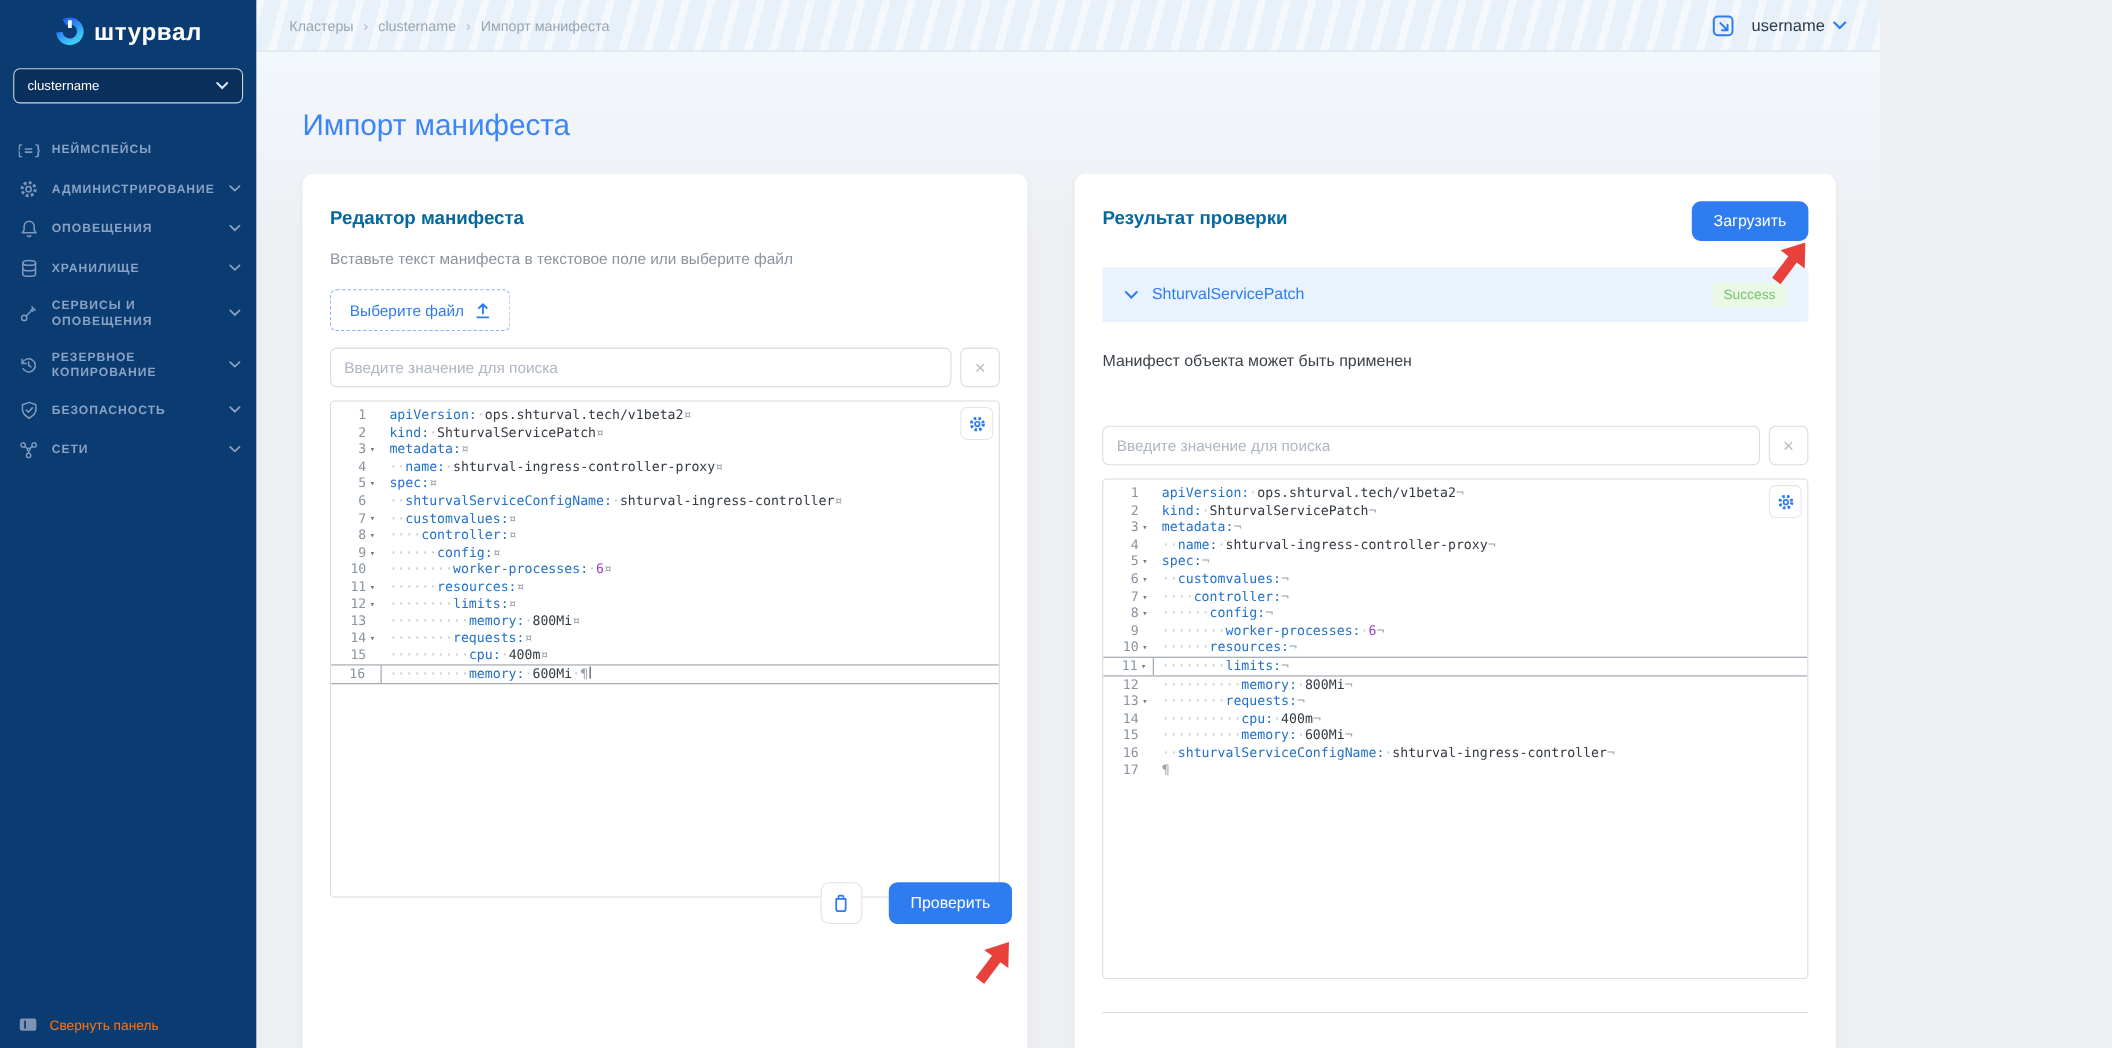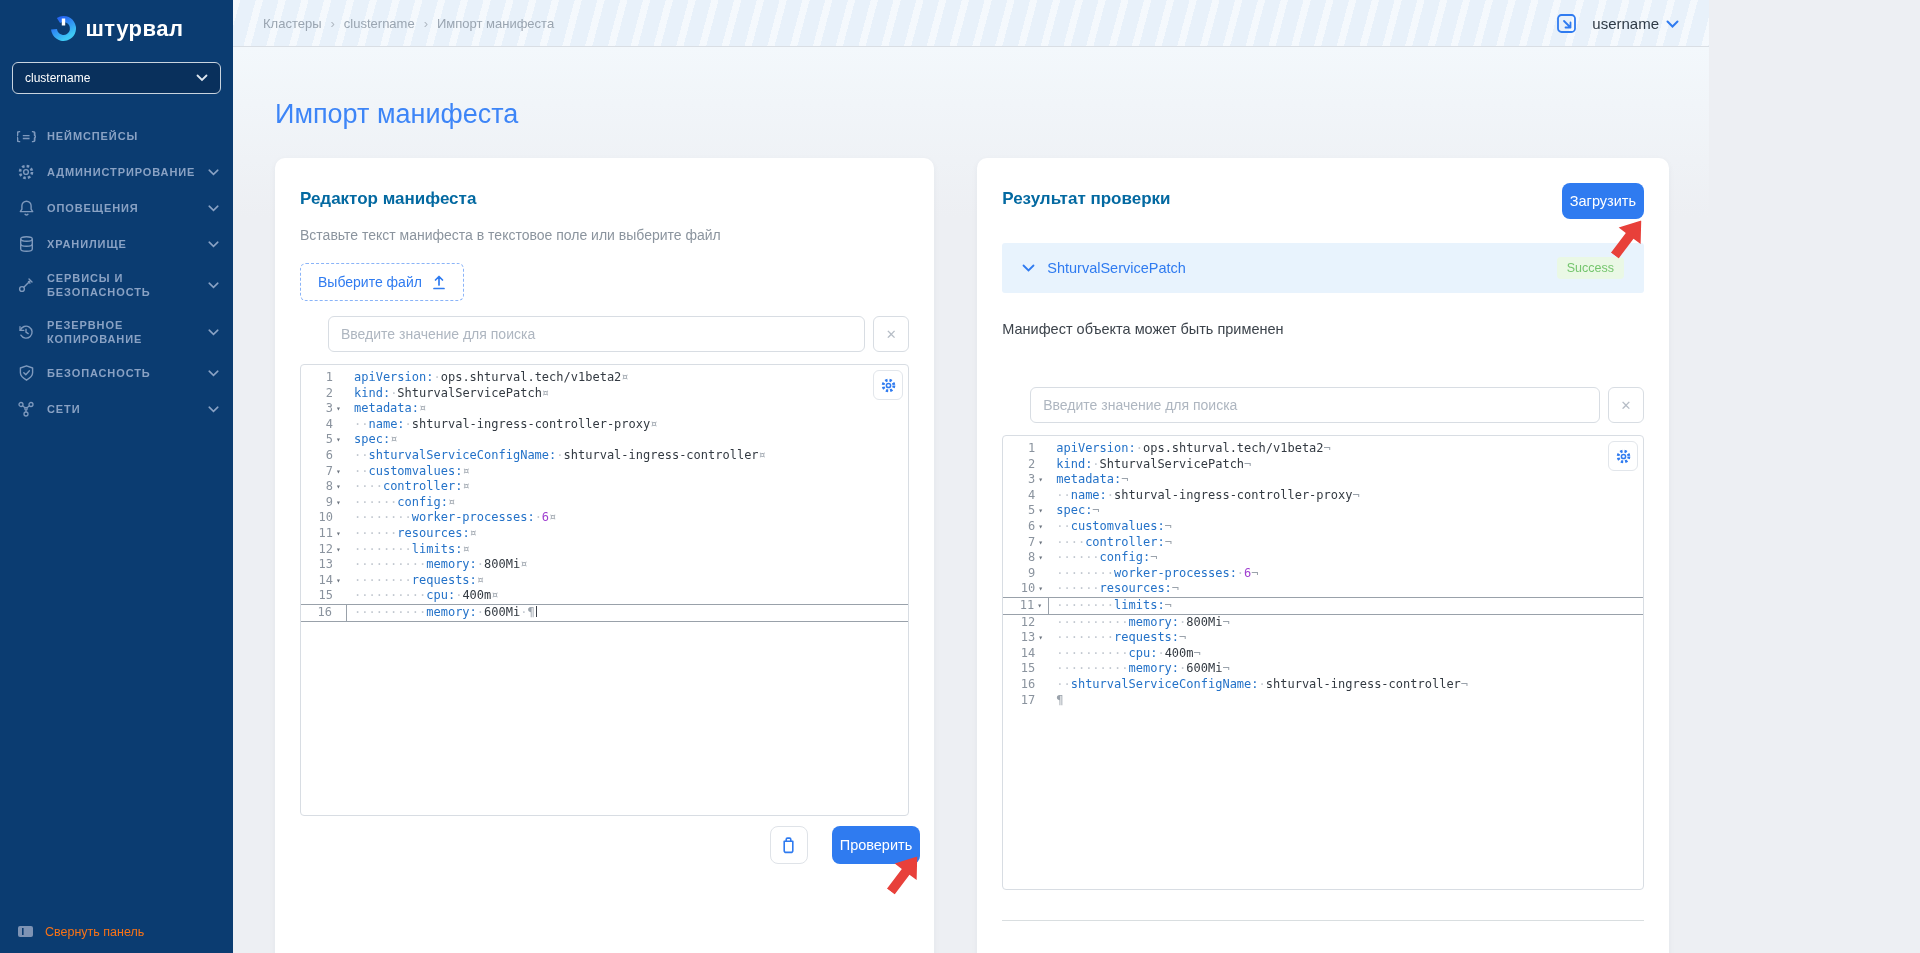--- a/index.html
+++ b/index.html
@@ -43,21 +43,21 @@
   .cards { display:flex; gap:43px; align-items:flex-start; }
   .card { background:#fff; border-radius:10px; box-shadow:0 2px 6px rgba(30,50,80,.05); padding:25px; position:relative; }
   .editor-card { width:762px; height:840px; }
   .result-card { width:800px; height:840px; }
   .card h2 { font-size:17px; font-weight:700; color:#0369a1; margin-top:6px; }
 
   .subtitle { font-size:14px; color:#8b949e; margin-top:18px; }
   .file-btn { margin-top:20px; display:inline-flex; align-items:center; gap:10px;
     border:1.5px dashed #8ab4f8; color:var(--accent,#2f7bf0); background:#fff; border-radius:6px;
     padding:10px 17px; font-size:14px; cursor:pointer; font-family:inherit; }
-  .search-row { margin-top:15px; display:flex; gap:8px;margin-left:28px; }
+  .search-row { margin-top:15px; display:flex; gap:8px; }
   .search-input { flex:1; height:36px; border:1px solid #d8dde3; border-radius:6px; padding:0 12px;
     font-size:14px; color:#333; font-family:inherit; outline:none; }
   .search-input::placeholder { color:#aeb6c0; }
   .clear-btn { width:36px; height:36px; flex:none; border:1px solid #d8dde3; border-radius:6px;
     background:#fff; color:#b6bdc6; font-size:13px; cursor:pointer; }
 
   
   .editor { margin-top:12px; border:1px solid #d8dde3; border-radius:4px; position:relative; background:#fff;
     font-family:"DejaVu Sans Mono", monospace; font-size:12px; padding-top:5px; overflow:hidden; }
   .editor-left { height:452px; }
@@ -73,25 +73,25 @@
   .t-v { color:#333a42; }
   .t-n { color:var(--code-number,#a03fd0); }
   .t-w { color:#c2c8d0; }
   .t-e, .t-p { color:#9aa2ab; }
   .caret { display:inline-block; width:1px; height:11px; background:#3a4048; vertical-align:-1px; margin-left:1px; }
   .gear-btn { position:absolute; top:5px; right:5px; width:30px; height:30px; border:1px solid #e2e6eb;
     border-radius:6px; background:#fff; color:var(--accent,#2f7bf0); display:flex; align-items:center;
     justify-content:center; cursor:pointer; z-index:2; }
 
   
-  .actions { position:absolute; right:14px; top:668px; display:flex; gap:24px; }
+  .actions { position:absolute; right:14px; top:644px; display:flex; gap:24px; }
   .icon-btn { width:38px; height:38px; border:1px solid #dfe3e8; border-radius:8px; background:#fff;
     color:var(--accent,#2f7bf0); display:flex; align-items:center; justify-content:center; cursor:pointer; }
   .primary-btn { background:var(--accent,#2f7bf0); color:#fff; border:none; border-radius:8px;
-    padding:0 8px; height:38px; font-size:14.5px; cursor:pointer; font-family:inherit; }
+    padding:0 20px; height:38px; font-size:14.5px; cursor:pointer; font-family:inherit; }
   .card-head { display:flex; align-items:flex-start; }
   .card-head .primary-btn { margin-left:auto; height:36px; }
 
   .accordion { margin-top:24px; background:#e8f3fd; border-radius:3px; height:50px; display:flex;
     align-items:center; padding:0 20px; cursor:pointer; }
   .accordion .acc-label { color:var(--accent,#2f7bf0); font-size:14.5px; margin-left:12px; }
   .status-badge { margin-left:auto; background:var(--success-bg,#eaf8e5); color:var(--success-text,#74c56d);
     font-size:12.5px; border-radius:4px; padding:4px 10px; }
   .result-msg { margin-top:28px; font-size:14.5px; color:#3c434b; }
   .result-card .search-row { margin-top:50px; }
@@ -179,21 +179,21 @@
               <polyline points="1.2,1.2 5.5,5.3 9.8,1.2" fill="none" stroke="currentColor" stroke-width="1.6" stroke-linecap="round"></polyline>
             </svg></span>
         </div>
         <div class="menu-item">
           <span class="mi-icon">
             <svg width="18" height="18" viewBox="0 0 18 18" fill="none" stroke="currentColor" stroke-width="1.4" stroke-linecap="round">
               <circle cx="5" cy="13" r="2.4"></circle>
               <path d="M6.8 11.2 L13.5 4.5 M12 3 l3 3 M11.5 5.5 l1.5 1.5"></path>
             </svg>
           </span>
-          <span class="mi-label">СЕРВИСЫ И БЕЗОПАСНОСТЬ</span>
+          <span class="mi-label">СЕРВИСЫ И ОПОВЕЩЕНИЯ</span>
           <span class="mi-chev"><svg width="11" height="7" viewBox="0 0 11 7">
               <polyline points="1.2,1.2 5.5,5.3 9.8,1.2" fill="none" stroke="currentColor" stroke-width="1.6" stroke-linecap="round"></polyline>
             </svg></span>
         </div>
         <div class="menu-item">
           <span class="mi-icon">
             <svg width="18" height="18" viewBox="0 0 18 18" fill="none" stroke="currentColor" stroke-width="1.4" stroke-linecap="round">
               <path d="M3.4 7.2 a6 6 0 1 1 0.5 5"></path>
               <path d="M3 3.6 v3.8 h3.8" stroke-width="1.3"></path>
               <path d="M9 6.2 v3 l2.2 1.4"></path>

